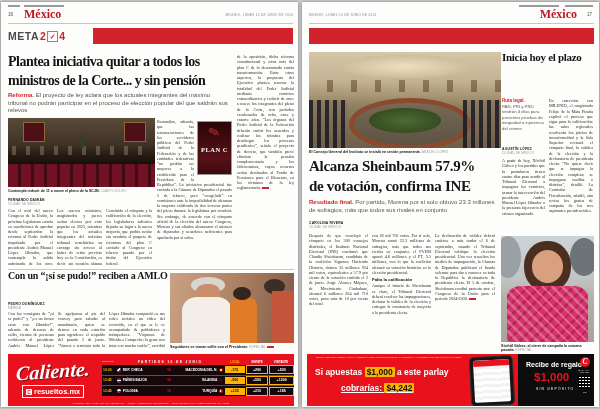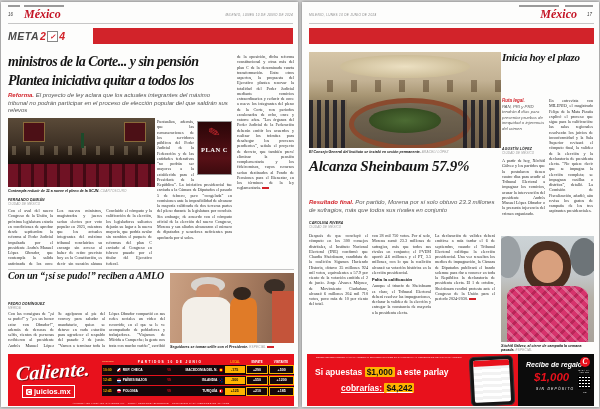--- a/index.html
+++ b/index.html
@@ -1,21 +1,21 @@
 <!DOCTYPE html>
 <html><head>
 <meta charset="utf-8">
 <style>
   html,body{margin:0;padding:0;}
   body{width:600px;height:409px;background:#cfcfcf;font-family:"Liberation Sans",sans-serif;position:relative;overflow:hidden;}
   .spread{position:absolute;left:0;top:0;width:600px;height:409px;}
   .page{position:absolute;top:2px;height:405px;width:297px;background:#fdfdfc;box-shadow:0 0 3px rgba(0,0,0,.45);}
   .page-left{left:1px;}
   .page-right{left:302px;}
-  .abs{position:absolute;font-style:italic;}
+  .abs{position:absolute;}
   
   .section-name{font-family:"Liberation Serif",serif;font-weight:bold;color:#c41425;font-size:12px;}
   .pageno{font-size:4.5px;color:#444;}
   .dateline{font-size:3.1px;color:#888;letter-spacing:.3px;}
   .hrule{height:1px;background:#c6c6c6;}
   .tick{height:1.5px;background:#9a9a9a;}
   
   .red-bar{background:#d2232a;}
   .meta-logo{font-size:10.5px;font-weight:bold;letter-spacing:.5px;display:flex;align-items:center;gap:1px;}
   .meta-word{color:#4a4a4a;}
@@ -116,22 +116,22 @@
 
     <div class="abs meta-logo" style="left:7px;top:28px;">
       <span class="meta-word">META</span>
       <span class="meta-digit">2</span>
       <span class="ballot-box">✓</span>
       <span class="meta-digit">4</span>
     </div>
     <div class="abs red-bar" style="left:92px;top:26px;width:200px;height:16px;"></div>
 
     <div class="abs headline" style="left:7px;top:50px;width:226px;font-size:14px;line-height:19px;letter-spacing:-0.5px;">
+      <span class="hl-line">Plantea iniciativa quitar a todos los</span>
       <span class="hl-line">ministros de la Corte... y sin pensión</span>
-      <span class="hl-line">Plantea iniciativa quitar a todos los</span>
     </div>
     <p class="abs deck" style="left:7px;top:90px;width:222px;font-size:6px;line-height:7.6px;margin:0;">
       <span class="kicker">Reforma.</span>
       <span>El proyecto de ley aclara que los actuales integrantes del máximo tribunal no podrán participar en el proceso de elección popular del que saldrán sus relevos</span>
     </p>
 
     <div class="photo photo-scjn" style="left:7px;top:116px;width:147px;height:69px;">
       <span class="scjn-banner" style="left:10%;"></span>
       <span class="scjn-banner" style="right:6%;"></span>
       <span class="scjn-bench"></span>
@@ -187,21 +187,21 @@
     <p class="abs caption" style="left:169px;top:343px;width:124px;margin:0;">
       <b>Seguidores se toman selfie con el Presidente.</b>
       <span class="credit">ESPECIAL</span>
       <span class="end-mark"></span>
     </p>
 
     <div class="ad" style="left:7px;width:286px;">
       <span class="cal-logo" style="position:absolute;left:8px;top:6px;">Caliente.</span>
       <span class="cal-site" style="position:absolute;left:14px;top:31px;">
         <span class="cal-site-ico">C</span>
-        <span>juicios.mx</span>
+        <span>resueltos.mx</span>
       </span>
       <div class="bet-table">
         <div class="bet-head">
           <span class="bh-time">HORARIO</span>
           <span class="bh-match">PARTIDOS 10 DE JUNIO</span>
           <span class="bh-local">LOCAL</span>
           <span class="bh-draw">EMPATE</span>
           <span class="bh-away">VISITANTE</span>
         </div>
         <div class="bet-row">
@@ -270,20 +270,21 @@
       <span class="ine-green" style="background:radial-gradient(ellipse,#4c6b33 0%,#33491f 80%);"></span>
       <span class="ine-people-l"></span>
       <span class="ine-people-r"></span>
     </div>
     <p class="abs caption" style="left:7px;top:148px;width:192px;margin:0;">
       <b>El Consejo General del Instituto se instaló en sesión permanente.</b>
       <span class="credit">ARACELI LÓPEZ</span>
     </p>
     <div class="abs headline" style="left:7px;top:155px;width:196px;font-size:15px;line-height:19.5px;letter-spacing:-0.3px;">
       <span class="hl-line">Alcanza Sheinbaum 57.9%</span>
+      <span class="hl-line">de votación, confirma INE</span>
     </div>
     <p class="abs deck" style="left:7px;top:197px;width:192px;font-size:6px;line-height:7.6px;margin:0;">
       <span class="kicker">Resultado final.</span>
       <span>Por partido, Morena por sí solo obtuvo 23.3 millones de sufragios, más que todos sus rivales en conjunto</span>
     </p>
     <div class="abs" style="left:7px;top:219px;">
       <span class="byline-name">CAROLINA RIVERA</span>
       <span class="byline-city">CIUDAD DE MÉXICO</span>
     </div>
     <div class="col" style="left:7px;top:231px;width:59px;height:117px;">Después de que concluyó el cómputo en los 300 consejos distritales, el Instituto Nacional Electoral (INE) confirmó que Claudia Sheinbaum, candidata de la coalición Sigamos Haciendo Historia, obtuvo 35 millones 924 mil votos, equivalentes a 57.9 por ciento de la votación emitida el 2 de junio. Jorge Álvarez Máynez, de Movimiento Ciudadano, alcanzó 6 millones 204 mil 710 votos, poco más de 10 por ciento del total.</div>

